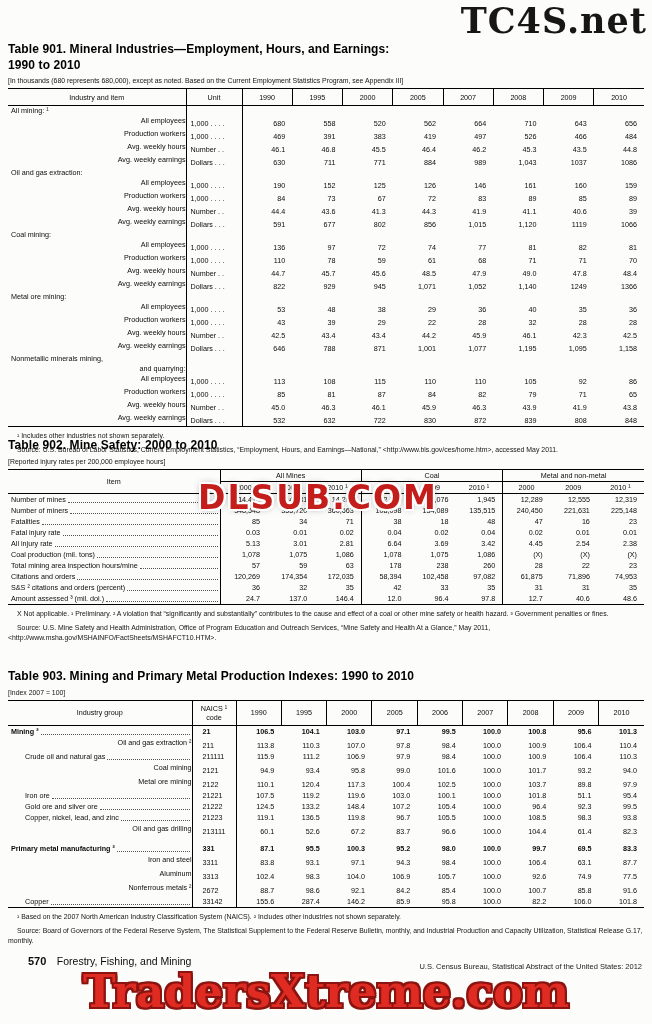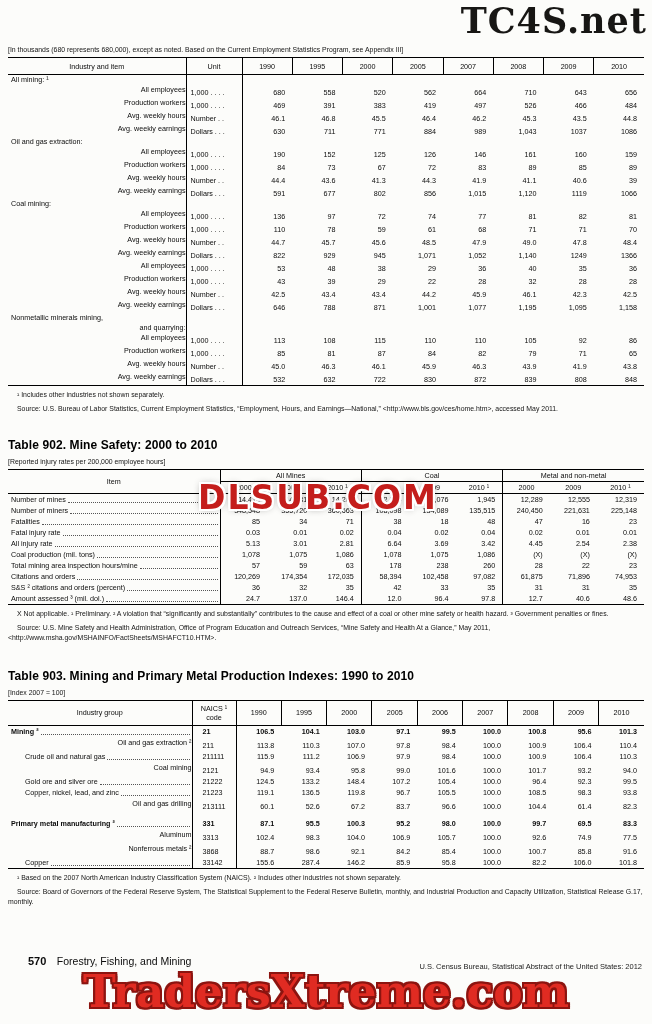--- a/index.html
+++ b/index.html
@@ -53,20 +53,24 @@
              font-size:44px;color:#e02b22;
              text-shadow:-2px -2px 0 #8c1410,2px -2px 0 #8c1410,-2px 2px 0 #8c1410,2px 2px 0 #8c1410,
                          -2px 0 0 #8c1410,2px 0 0 #8c1410,0 -2px 0 #8c1410,0 2px 0 #8c1410;}
 </style>
 </head>
 <body>
 
 <div class="page">
 
   <section class="sec s901">
+    <div class="title">
+      <span>Table 901. Mineral Industries—Employment, Hours, and Earnings:</span><br>
+      <span>1990 to 2010</span>
+    </div>
     <div class="note">[In thousands (680 represents 680,000), except as noted. Based on the Current Employment Statistics Program, see Appendix III]</div>
     <table class="t901">
       <colgroup>
         <col style="width:178px">
           <col style="width:56px">
         <col>
           <col>
           <col>
           <col>
           <col>
@@ -333,20 +337,36 @@
             </td>
             <td class="unit">Dollars . . .</td>
             <td class="num">822</td>
             <td class="num">929</td>
             <td class="num">945</td>
             <td class="num">1,071</td>
             <td class="num">1,052</td>
             <td class="num">1,140</td>
             <td class="num">1249</td>
             <td class="num">1366</td>
+          </tr>
+          <tr>
+            <td class="stub">
+              <div class="sw ind0">
+                <span class="lbl">Metal ore mining:</span>
+              </div>
+            </td>
+            <td class="unit"></td>
+            <td class="num"></td>
+            <td class="num"></td>
+            <td class="num"></td>
+            <td class="num"></td>
+            <td class="num"></td>
+            <td class="num"></td>
+            <td class="num"></td>
+            <td class="num"></td>
           </tr>
           <tr>
             <td class="stub">
               <div class="sw ind1">
                 <span class="lbl">All employees</span>
                 <span class="dots"></span>
               </div>
             </td>
             <td class="unit">1,000 . . . .</td>
             <td class="num">53</td>
@@ -828,20 +848,56 @@
             <td class="num">95.8</td>
             <td class="num">99.0</td>
             <td class="num">101.6</td>
             <td class="num">100.0</td>
             <td class="num">101.7</td>
             <td class="num">93.2</td>
             <td class="num">94.0</td>
           </tr>
           <tr>
             <td class="stub">
+              <div class="sw ind1">
+                <span class="lbl">Metal ore mining</span>
+                <span class="dots"></span>
+              </div>
+            </td>
+            <td class="code">2122</td>
+            <td class="num">110.1</td>
+            <td class="num">120.4</td>
+            <td class="num">117.3</td>
+            <td class="num">100.4</td>
+            <td class="num">102.5</td>
+            <td class="num">100.0</td>
+            <td class="num">103.7</td>
+            <td class="num">89.8</td>
+            <td class="num">97.9</td>
+          </tr>
+          <tr>
+            <td class="stub">
+              <div class="sw ind2">
+                <span class="lbl">Iron ore</span>
+                <span class="dots"></span>
+              </div>
+            </td>
+            <td class="code">21221</td>
+            <td class="num">107.5</td>
+            <td class="num">119.2</td>
+            <td class="num">119.6</td>
+            <td class="num">103.0</td>
+            <td class="num">100.1</td>
+            <td class="num">100.0</td>
+            <td class="num">101.8</td>
+            <td class="num">51.1</td>
+            <td class="num">95.4</td>
+          </tr>
+          <tr>
+            <td class="stub">
               <div class="sw ind2">
                 <span class="lbl">Gold ore and silver ore</span>
                 <span class="dots"></span>
               </div>
             </td>
             <td class="code">21222</td>
             <td class="num">124.5</td>
             <td class="num">133.2</td>
             <td class="num">148.4</td>
             <td class="num">107.2</td>
@@ -918,20 +974,38 @@
             <td class="num">95.2</td>
             <td class="num">98.0</td>
             <td class="num">100.0</td>
             <td class="num">99.7</td>
             <td class="num">69.5</td>
             <td class="num">83.3</td>
           </tr>
           <tr>
             <td class="stub">
               <div class="sw ind1">
+                <span class="lbl">Iron and steel</span>
+                <span class="dots"></span>
+              </div>
+            </td>
+            <td class="code">3311</td>
+            <td class="num">83.8</td>
+            <td class="num">93.1</td>
+            <td class="num">97.1</td>
+            <td class="num">94.3</td>
+            <td class="num">98.4</td>
+            <td class="num">100.0</td>
+            <td class="num">106.4</td>
+            <td class="num">63.1</td>
+            <td class="num">87.7</td>
+          </tr>
+          <tr>
+            <td class="stub">
+              <div class="sw ind1">
                 <span class="lbl">Aluminum</span>
                 <span class="dots"></span>
               </div>
             </td>
             <td class="code">3313</td>
             <td class="num">102.4</td>
             <td class="num">98.3</td>
             <td class="num">104.0</td>
             <td class="num">106.9</td>
             <td class="num">105.7</td>
@@ -940,21 +1014,21 @@
             <td class="num">74.9</td>
             <td class="num">77.5</td>
           </tr>
           <tr>
             <td class="stub">
               <div class="sw ind1">
                 <span class="lbl">Nonferrous metals ²</span>
                 <span class="dots"></span>
               </div>
             </td>
-            <td class="code">3868</td>
+            <td class="code">2672</td>
             <td class="num">88.7</td>
             <td class="num">98.6</td>
             <td class="num">92.1</td>
             <td class="num">84.2</td>
             <td class="num">85.4</td>
             <td class="num">100.0</td>
             <td class="num">100.7</td>
             <td class="num">85.8</td>
             <td class="num">91.6</td>
           </tr>

